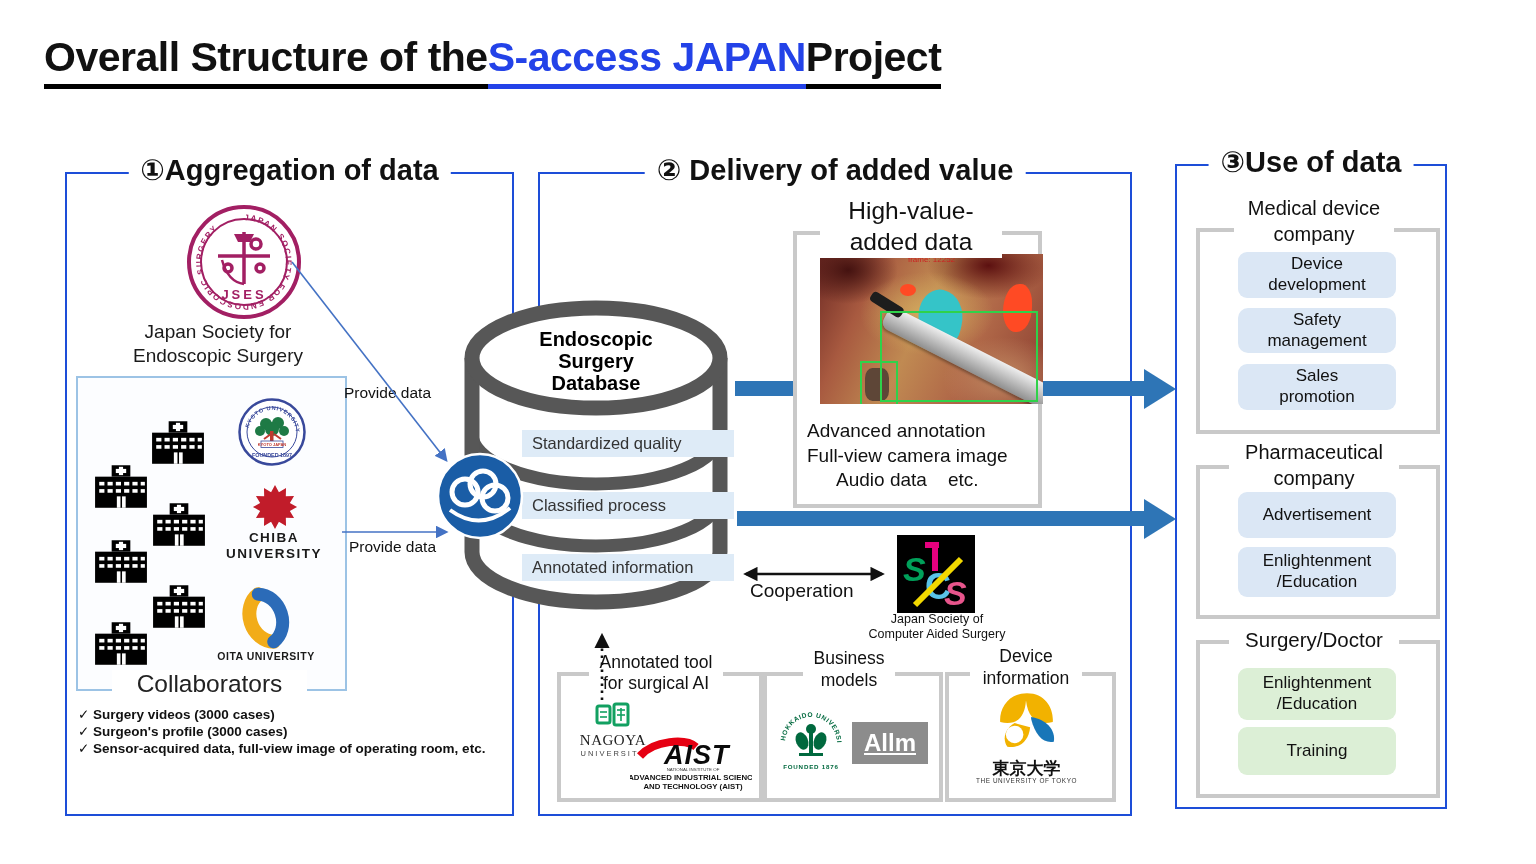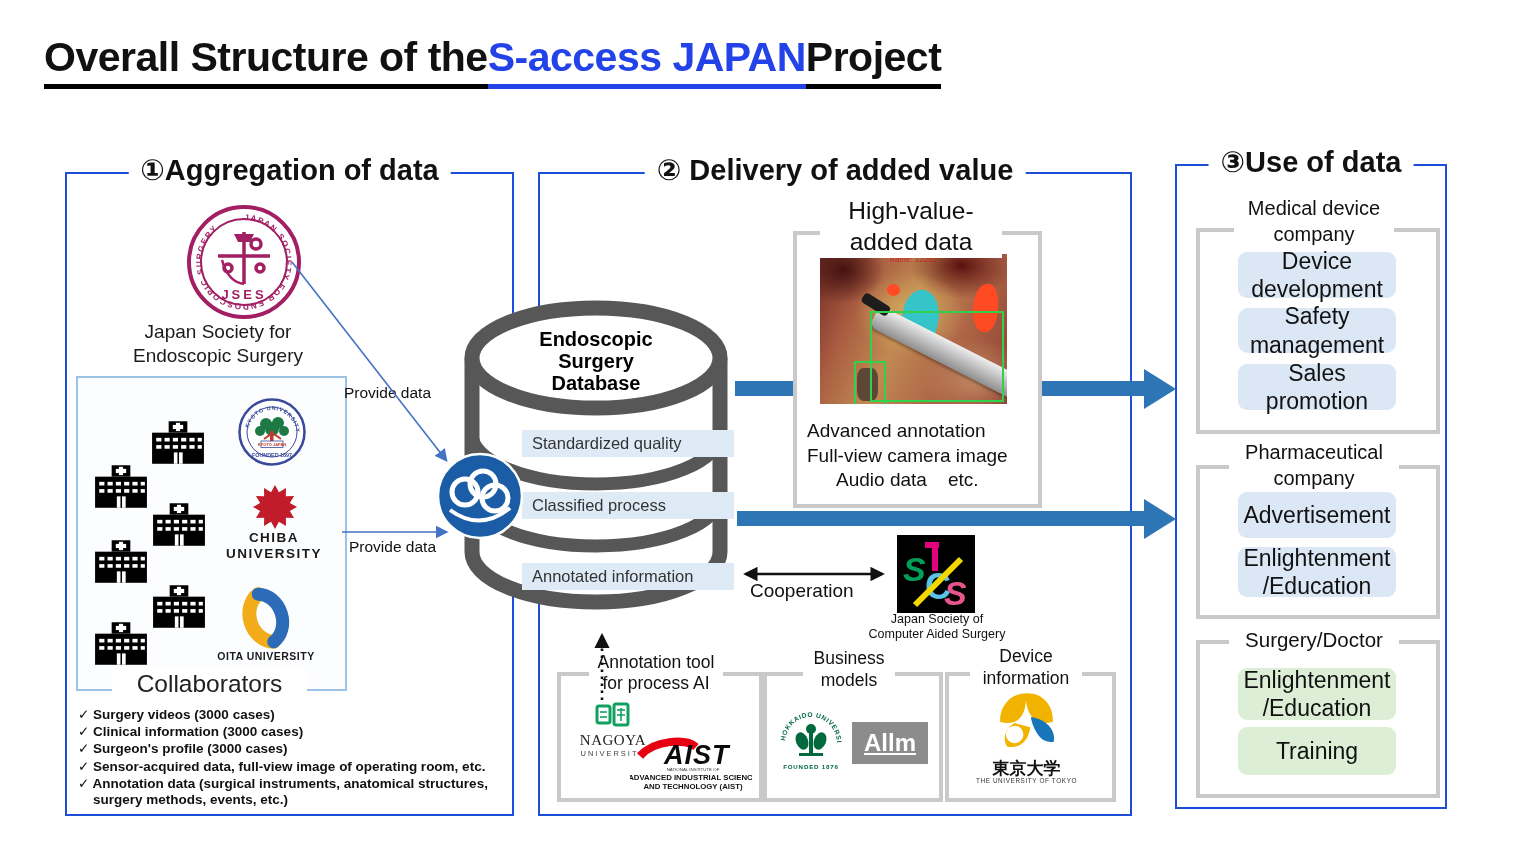--- a/index.html
+++ b/index.html
@@ -13,21 +13,21 @@
   
   .sec{border:2px solid #1d4ed8;background:transparent;}
   .sec-title{position:absolute;top:-21px;left:50%;transform:translateX(-50%);
              background:#fff;padding:0 12px;font-size:29px;font-weight:bold;white-space:nowrap;}
   
   .gbox{border:4px solid #c9c9c9;background:#fff;}
   .gbox.clear{background:transparent;}
   .gtitle{background:#fff;text-align:center;line-height:1.28;z-index:5;}
   
   .pill{left:1238px;width:158px;border-radius:9px;display:flex;flex-direction:column;
-        justify-content:center;align-items:center;font-size:23px;line-height:1.22;z-index:2;}
+        justify-content:center;align-items:center;font-size:17px;line-height:1.22;z-index:2;}
   .pill.blue{background:#dbe7f5;}
   .pill.green{background:#dcefd6;}
   .pill span{display:block;text-align:center;}
   
   .barrow{height:15px;background:#2e75b6;z-index:1;}
   .barrow:after{content:'';position:absolute;right:-31px;top:50%;transform:translateY(-50%);
         border-left:32px solid #2e75b6;border-top:20px solid transparent;border-bottom:20px solid transparent;}
   .band{left:72px;width:202px;height:27px;background:#deebf7;font-size:16.5px;color:#333;
         line-height:27px;padding-left:10px;}
   .feat{font-size:19px;line-height:24.5px;}
@@ -154,24 +154,22 @@
     <path d="M30 57 a22 26 0 0 1 0 -50" stroke="#f2ac19" stroke-width="14" fill="none" stroke-linecap="round"></path>
     <path d="M30 7 a22 26 0 0 1 0 50" stroke="#2b6bb8" stroke-width="13" fill="none" stroke-linecap="round"></path>
   </g>
 </svg>
 <div class="abs" style="left:200px;top:650px;width:132px;text-align:center;font-size:10.5px;font-weight:bold;letter-spacing:0.5px;color:#1a1a1a;">OITA UNIVERSITY</div>
 
 <div class="abs" style="left:112px;top:670px;width:195px;text-align:center;font-size:24.5px;background:#fff;color:#222;z-index:2;">Collaborators</div>
 
 <div class="abs" style="left:78px;top:707px;width:435px;font-size:13.5px;line-height:1.2;color:#111;">
   <div class="check-item">✓ Surgery videos (3000 cases)</div>
-  <div class="check-item">✓ Clinical information (3000 cases)</div>
   <div class="check-item">✓ Surgeon's profile (3000 cases)</div>
   <div class="check-item">✓ Sensor-acquired data, full-view image of operating room, etc.</div>
-  <div class="check-item">✓ Annotation data (surgical instruments, anatomical structures, surgery methods, events, etc.)</div>
 </div>
 
 <div class="abs" style="left:344px;top:384px;font-size:15.5px;z-index:6;">Provide data</div>
 <div class="abs" style="left:349px;top:538px;font-size:15.5px;z-index:6;">Provide data</div>
 
 <div class="abs barrow" style="left:735px;top:381px;width:410px;"></div>
 <div class="abs barrow" style="left:737px;top:511px;width:408px;"></div>
 
 <div class="abs" style="left:450px;top:296px;width:292px;height:332px;z-index:2;">
   <svg width="292" height="332" viewBox="0 0 292 332">
@@ -182,38 +180,38 @@
     <path d="M22 200 A124 50 0 0 0 270 200" fill="none" stroke="#575757" stroke-width="13"></path>
     <line x1="22" y1="62" x2="22" y2="256" stroke="#575757" stroke-width="15"></line>
     <line x1="270" y1="62" x2="270" y2="256" stroke="#575757" stroke-width="15"></line>
     <ellipse cx="146" cy="62" rx="124" ry="50" fill="#fff" stroke="#575757" stroke-width="15"></ellipse>
     <text x="146" y="50" text-anchor="middle" font-size="20" font-weight="bold">Endoscopic</text>
     <text x="146" y="72" text-anchor="middle" font-size="20" font-weight="bold">Surgery</text>
     <text x="146" y="94" text-anchor="middle" font-size="20" font-weight="bold">Database</text>
   </svg>
   <div class="abs band" style="top:134px;">Standardized quality</div>
   <div class="abs band" style="top:196px;">Classified process</div>
-  <div class="abs band" style="top:258px;margin-top:9px;">Annotated information</div>
+  <div class="abs band" style="top:258px;">Annotated information</div>
 </div>
 
 <svg class="abs" style="left:436px;top:452px;z-index:3;" width="88" height="88" viewBox="0 0 88 88">
   <circle cx="44" cy="44" r="42" fill="#1a5da6" stroke="#fff" stroke-width="2.5"></circle>
   <circle cx="29" cy="40" r="13" fill="none" stroke="#fff" stroke-width="5"></circle>
   <circle cx="47" cy="32" r="13" fill="none" stroke="#fff" stroke-width="5"></circle>
   <circle cx="59" cy="46" r="13" fill="none" stroke="#fff" stroke-width="5"></circle>
   <path d="M14 58 Q44 80 74 56" stroke="#fff" stroke-width="4" fill="none"></path>
 </svg>
 
 <div class="abs gbox" style="left:793px;top:231px;width:241px;height:269px;z-index:3;"></div>
 <div class="abs gtitle" style="left:820px;top:195px;width:182px;font-size:24.5px;color:#111;position:absolute;">
   <span style="display:block;">High-value-</span>
   <span style="display:block;">added data</span>
 </div>
 
-<div class="abs surg" style="left:820px;top:254px;width:187px;height:150px;">
+<div class="abs surg" style="left:820px;top:254px;width:187px;height:150px;padding-left:36px;">
   <div style="inset:0;background:linear-gradient(115deg,#6e2a24 0%,#a85a40 22%,#c08a52 45%,#b06848 68%,#8a3c30 100%);"></div>
   <div style="left:-10%;top:-12%;width:45%;height:45%;background:radial-gradient(closest-side,#441210,rgba(68,18,16,0));"></div>
   <div style="left:48%;top:-15%;width:55%;height:45%;background:radial-gradient(closest-side,#5c1010,rgba(92,16,16,0));"></div>
   <div style="left:18%;top:12%;width:60%;height:55%;background:radial-gradient(closest-side,#d2a95e,rgba(210,169,94,0));"></div>
   <div style="left:55%;top:55%;width:55%;height:55%;background:radial-gradient(closest-side,#c28a62,rgba(194,138,98,0));"></div>
   <div style="left:44%;top:24%;width:20%;height:36%;background:#35c4c8;border-radius:45% 60% 35% 60%;transform:rotate(14deg);"></div>
   <div style="left:82%;top:20%;width:13%;height:32%;background:#ff4a24;border-radius:60% 40% 55% 45%;"></div>
   <div style="left:50%;top:56%;width:9%;height:10%;background:#ff4a24;border-radius:50%;"></div>
   <div style="left:36%;top:20%;width:7%;height:8%;background:#ff4a24;border-radius:50%;"></div>
   <div style="left:32%;top:34%;width:120%;height:16%;background:linear-gradient(#efefef,#8f8f8f);border-radius:8px;transform:rotate(27deg);transform-origin:left top;box-shadow:0 2px 3px rgba(0,0,0,.35);"></div>
@@ -239,21 +237,21 @@
   <text x="28" y="64" font-size="36" font-weight="bold" fill="#59c3e8">C</text>
   <path d="M18 70 L64 24" stroke="#f2d800" stroke-width="6"></path>
   <text x="47" y="70" font-size="34" font-weight="bold" fill="#e8558c" font-style="italic">S</text>
 </svg>
 <div class="abs" style="left:862px;top:612px;width:150px;text-align:center;font-size:12.5px;line-height:1.2;z-index:4;">
   <div>Japan Society of</div>
   <div>Computer Aided Surgery</div>
 </div>
 
 <div class="abs gbox" style="left:557px;top:672px;width:198px;height:122px;z-index:2;"></div>
-<div class="abs gtitle" style="left:589px;top:652px;width:134px;font-size:17.5px;position:absolute;line-height:1.22;">Annotation tool for process AI</div>
+<div class="abs gtitle" style="left:589px;top:652px;width:134px;font-size:17.5px;position:absolute;line-height:1.22;">Annotated tool for surgical AI</div>
 <div class="abs" style="left:567px;top:702px;width:92px;text-align:center;z-index:5;">
   <svg width="36" height="26" viewBox="0 0 36 26">
     <g fill="none" stroke="#12a061" stroke-width="3">
       <rect x="2" y="4" width="13" height="17" rx="2"></rect>
       <rect x="19" y="2" width="14" height="21" rx="2"></rect>
     </g>
     <g stroke="#12a061" stroke-width="1.6">
       <line x1="5" y1="10" x2="12" y2="10"></line>
         <line x1="5" y1="15" x2="12" y2="15"></line>
       <line x1="22" y1="8" x2="30" y2="8"></line>

